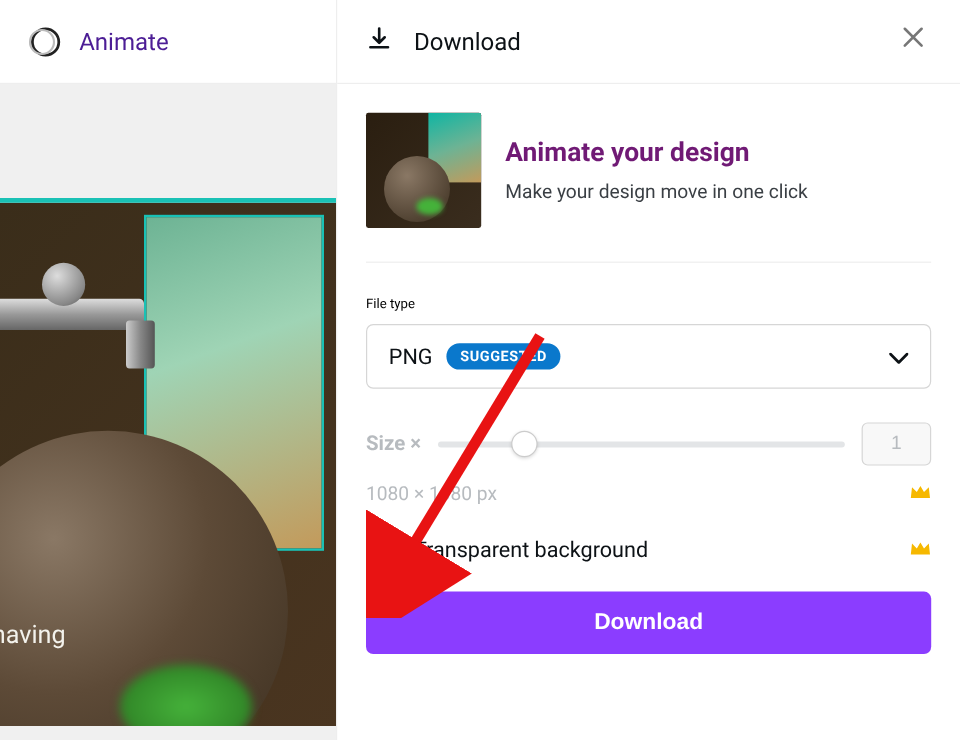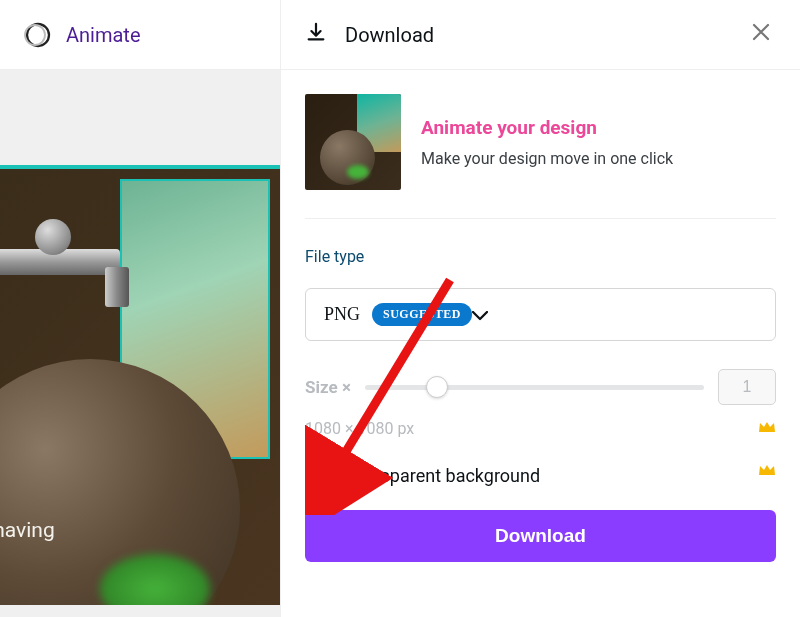--- a/index.html
+++ b/index.html
@@ -211,45 +211,44 @@
       position: absolute;
       bottom: 6px;
       right: 6px;
       width: 22px;
       height: 14px;
       background: #45b23a;
       border-radius: 50%;
       filter: blur(2px);
     }
     .promo-text h3 {
-      font-size: 19px;
+      font-size: 22px;
       font-weight: 700;
-      color: #ec4899;
+      color: #701a75;
       margin-bottom: 10px;
     }
     .promo-text p {
       font-size: 16px;
       color: #3a3f44;
       text-align: right;
     }
     .section-label {
-      font-size: 16px;
-      color: #0c4a6e;
-      margin-bottom: 22px;
+      font-size: 11px;
+      color: #000000;
+      margin-bottom: 10px;
     }
     .filetype-select {
       display: flex;
       align-items: center;
-      justify-content: flex-start;
+      justify-content: space-between;
       border: 1px solid #d6d6d6;
       border-radius: 6px;
       padding: 14px 18px;
       cursor: pointer;
       margin-bottom: 28px;
-      font-family: Liberation Serif, serif;
     }
     .ft-left {
       display: flex;
       align-items: center;
       gap: 12px;
     }
     .ft-name {
       font-size: 18px;
       color: #0d1216;
     }
@@ -320,21 +319,21 @@
     .dims {
       font-size: 16px;
       color: #b7bbbf;
     }
     .crown {
       width: 18px;
       height: 14px;
     }
     .check-row {
       display: flex;
-      align-items: flex-start;
+      align-items: center;
       justify-content: space-between;
       margin-bottom: 22px;
     }
     .check-left {
       display: flex;
       align-items: center;
       gap: 14px;
     }
     .checkbox {
       width: 26px;

